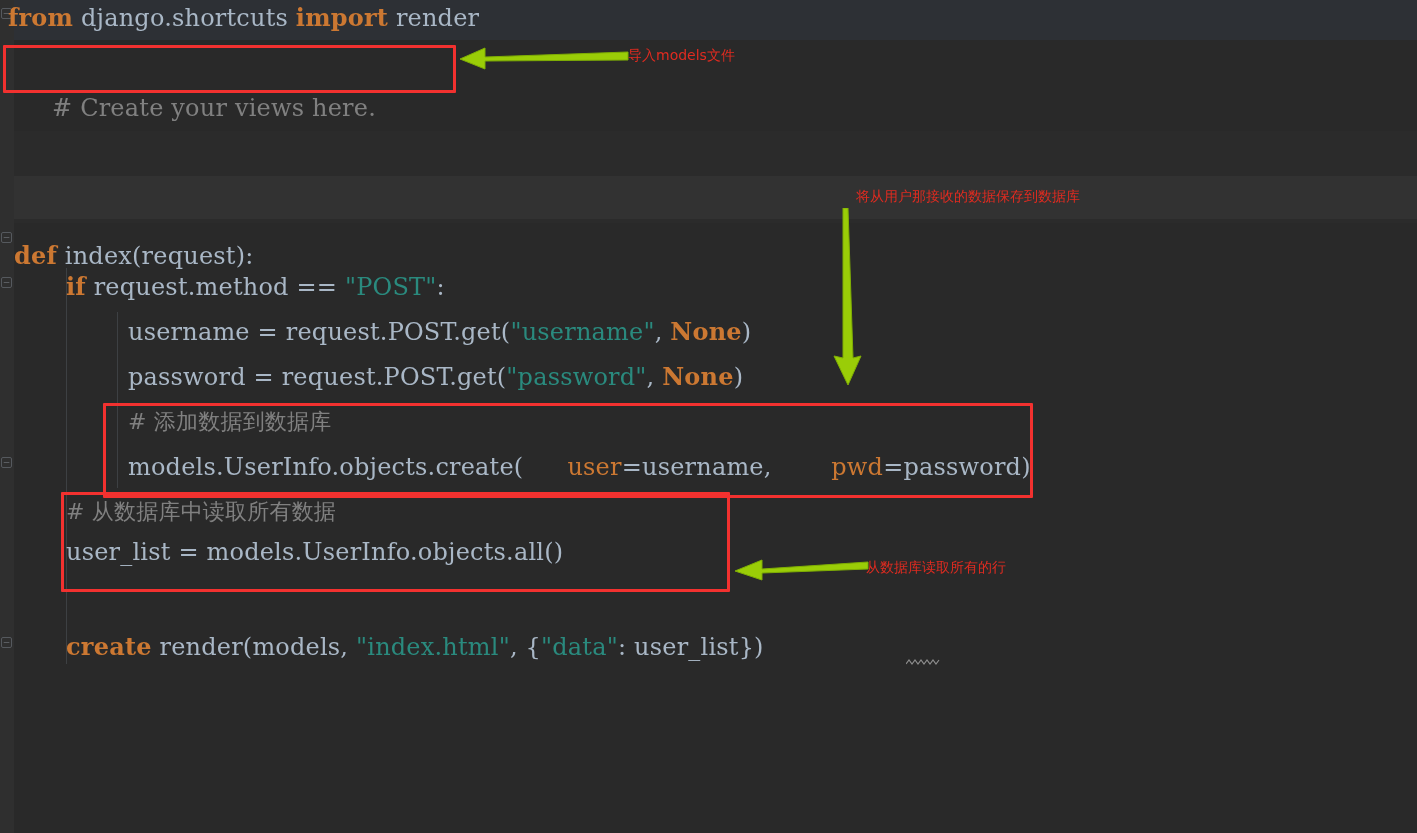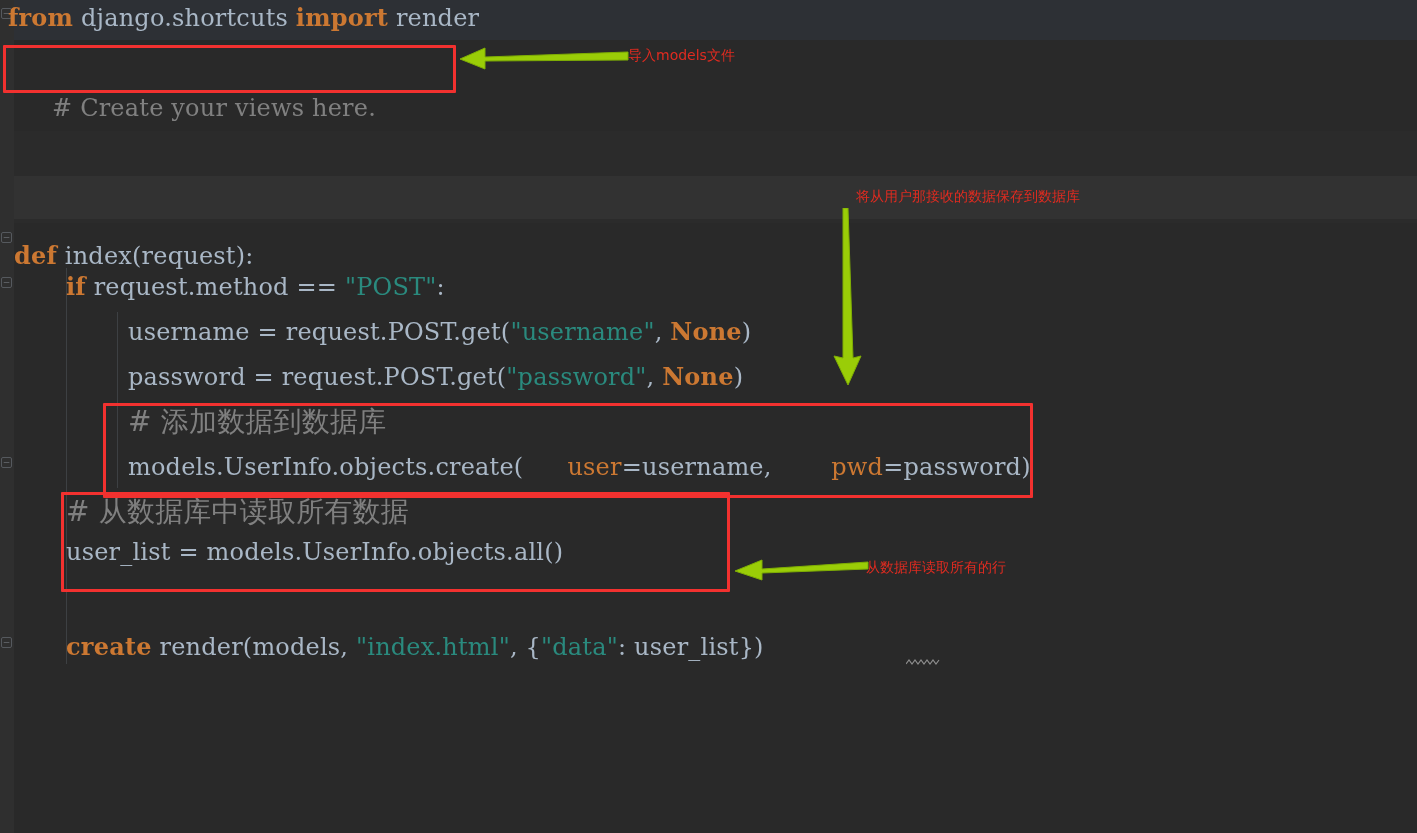--- a/index.html
+++ b/index.html
@@ -67,21 +67,21 @@
     color: #a9b7c6;
   }
   .kw   { color: #cc7832; font-weight: bold; }
   .str  { color: #2a8a7e; }
   .cmt  { color: #808080; }
   .kwarg{ color: #cc7832; margin-left: 44px; }
   .plain{ color: #a9b7c6; }
 
   .cmt-cn {
     font-family: "DejaVu Sans", sans-serif;
-    font-size: 28px;
+    font-size: 22px;
     color: #808080;
   }
 
   
   .redbox {
     position: absolute;
     border: 3px solid #f2312f;
     box-sizing: border-box;
     border-radius: 1px;
   }

